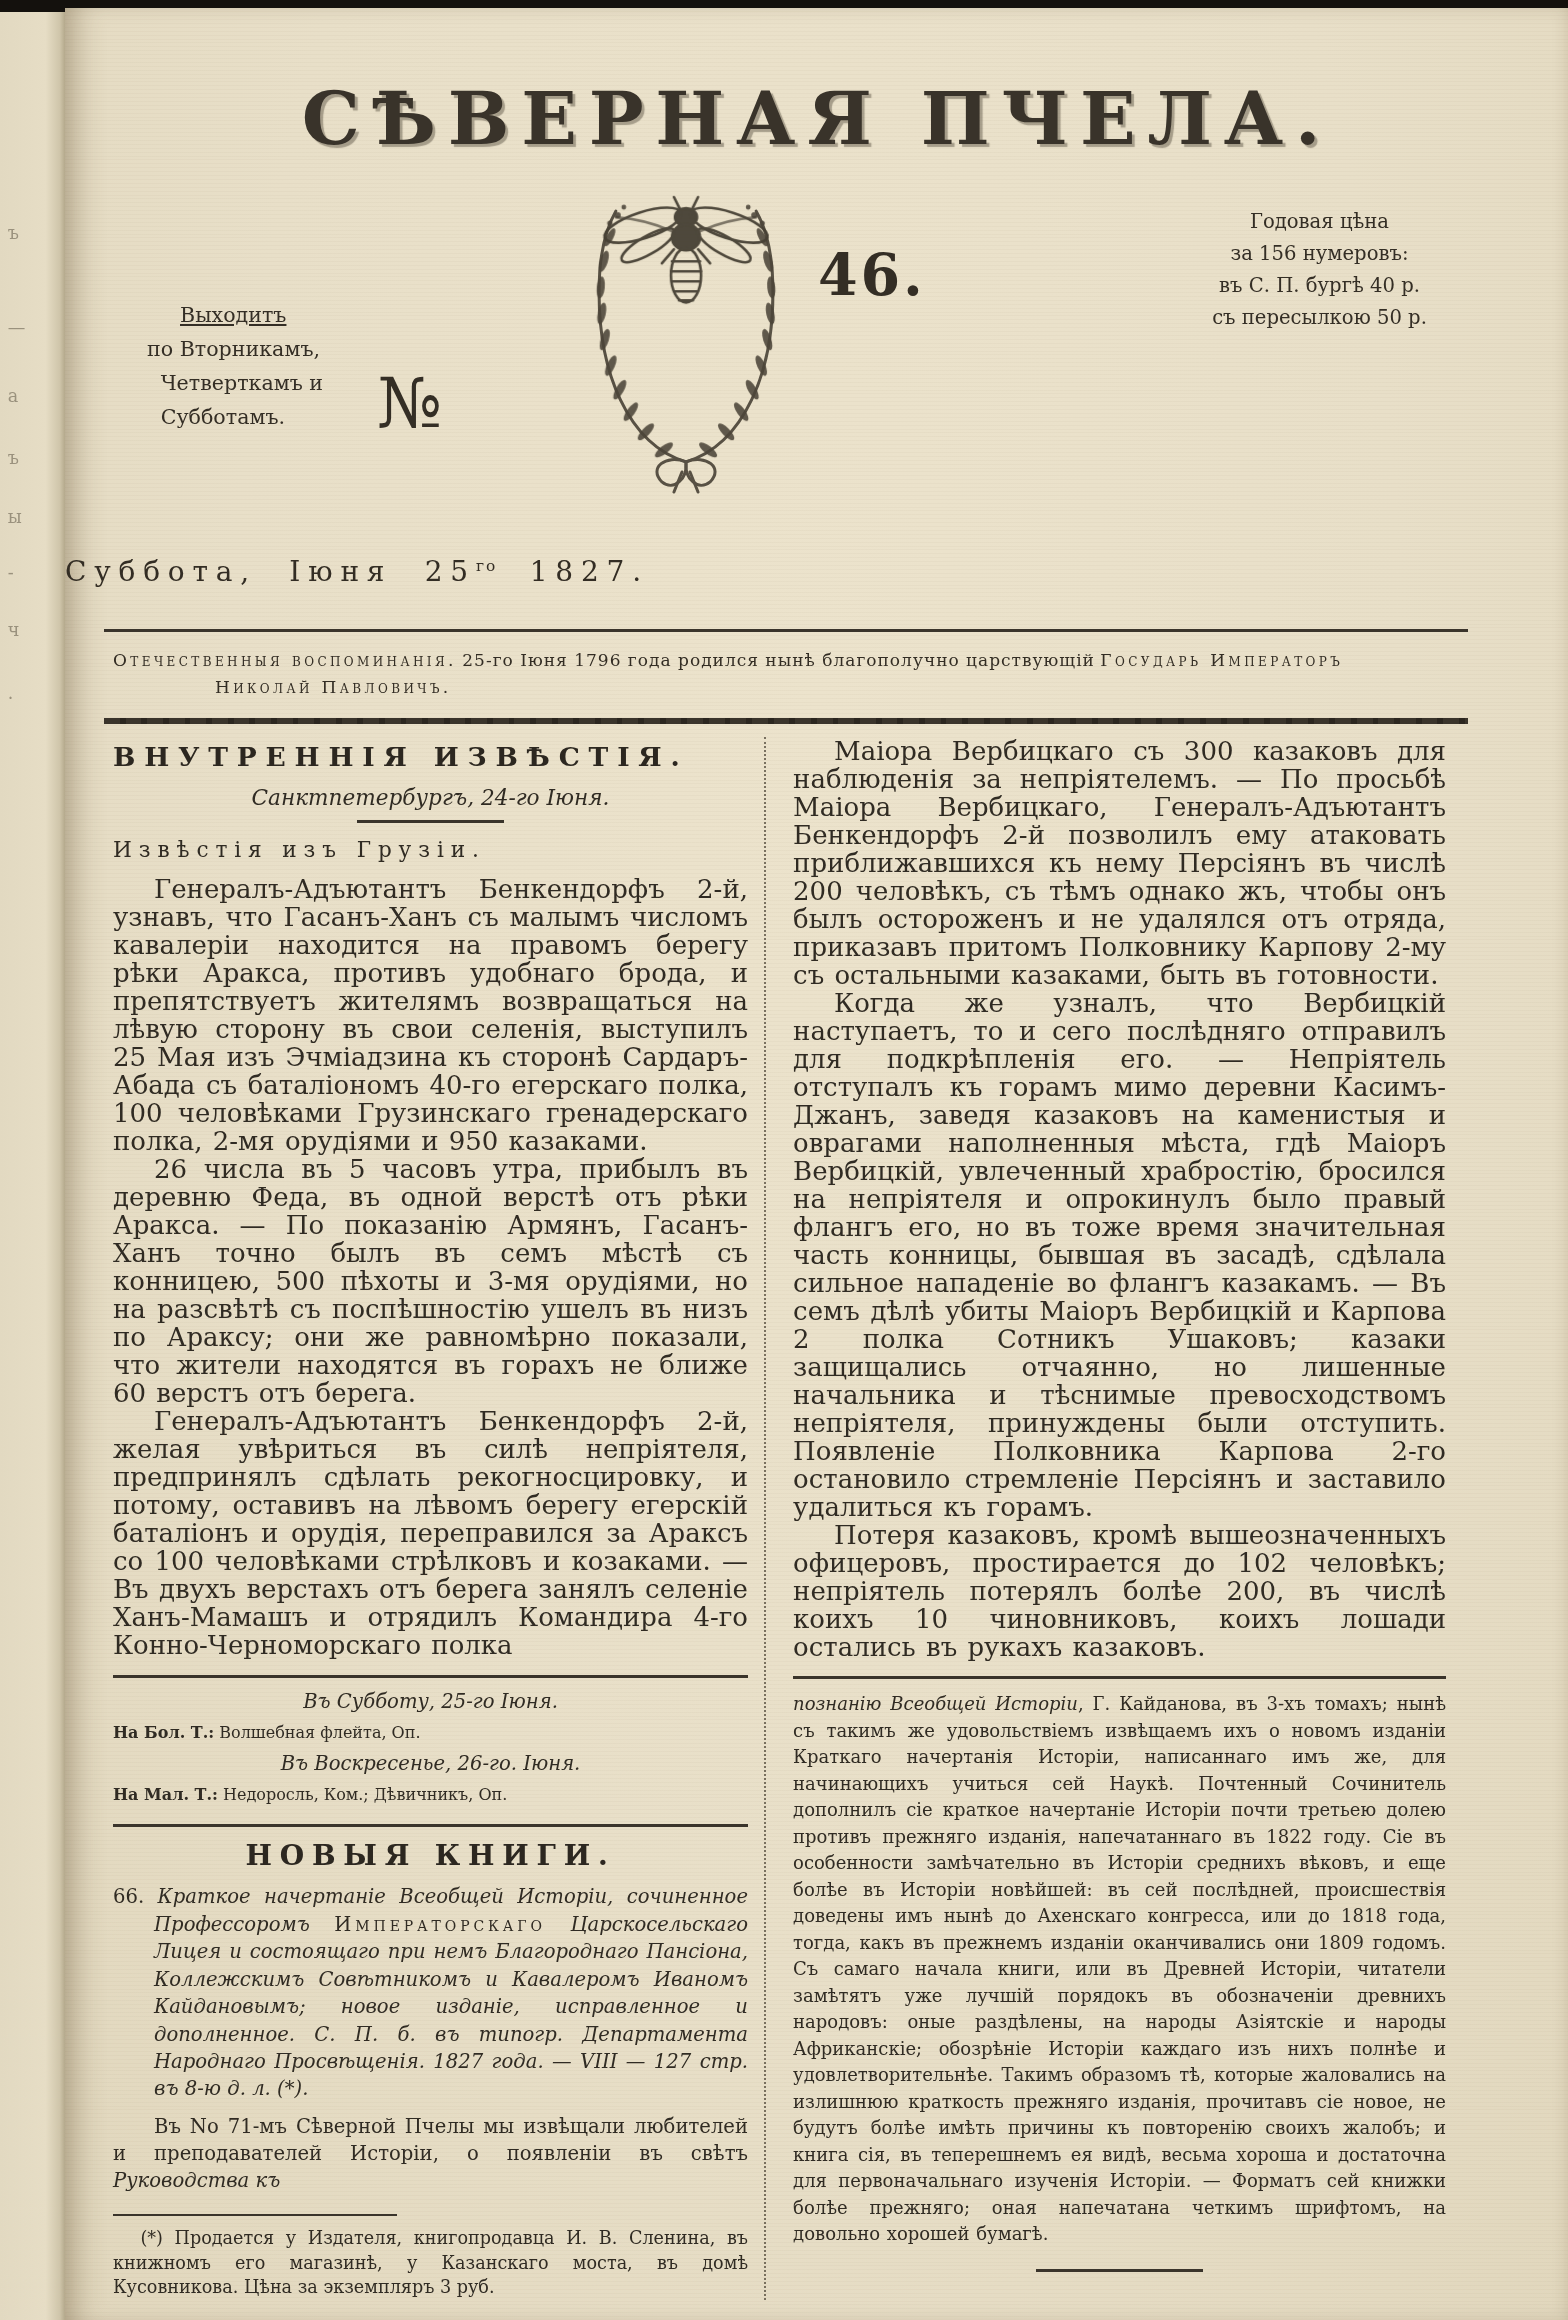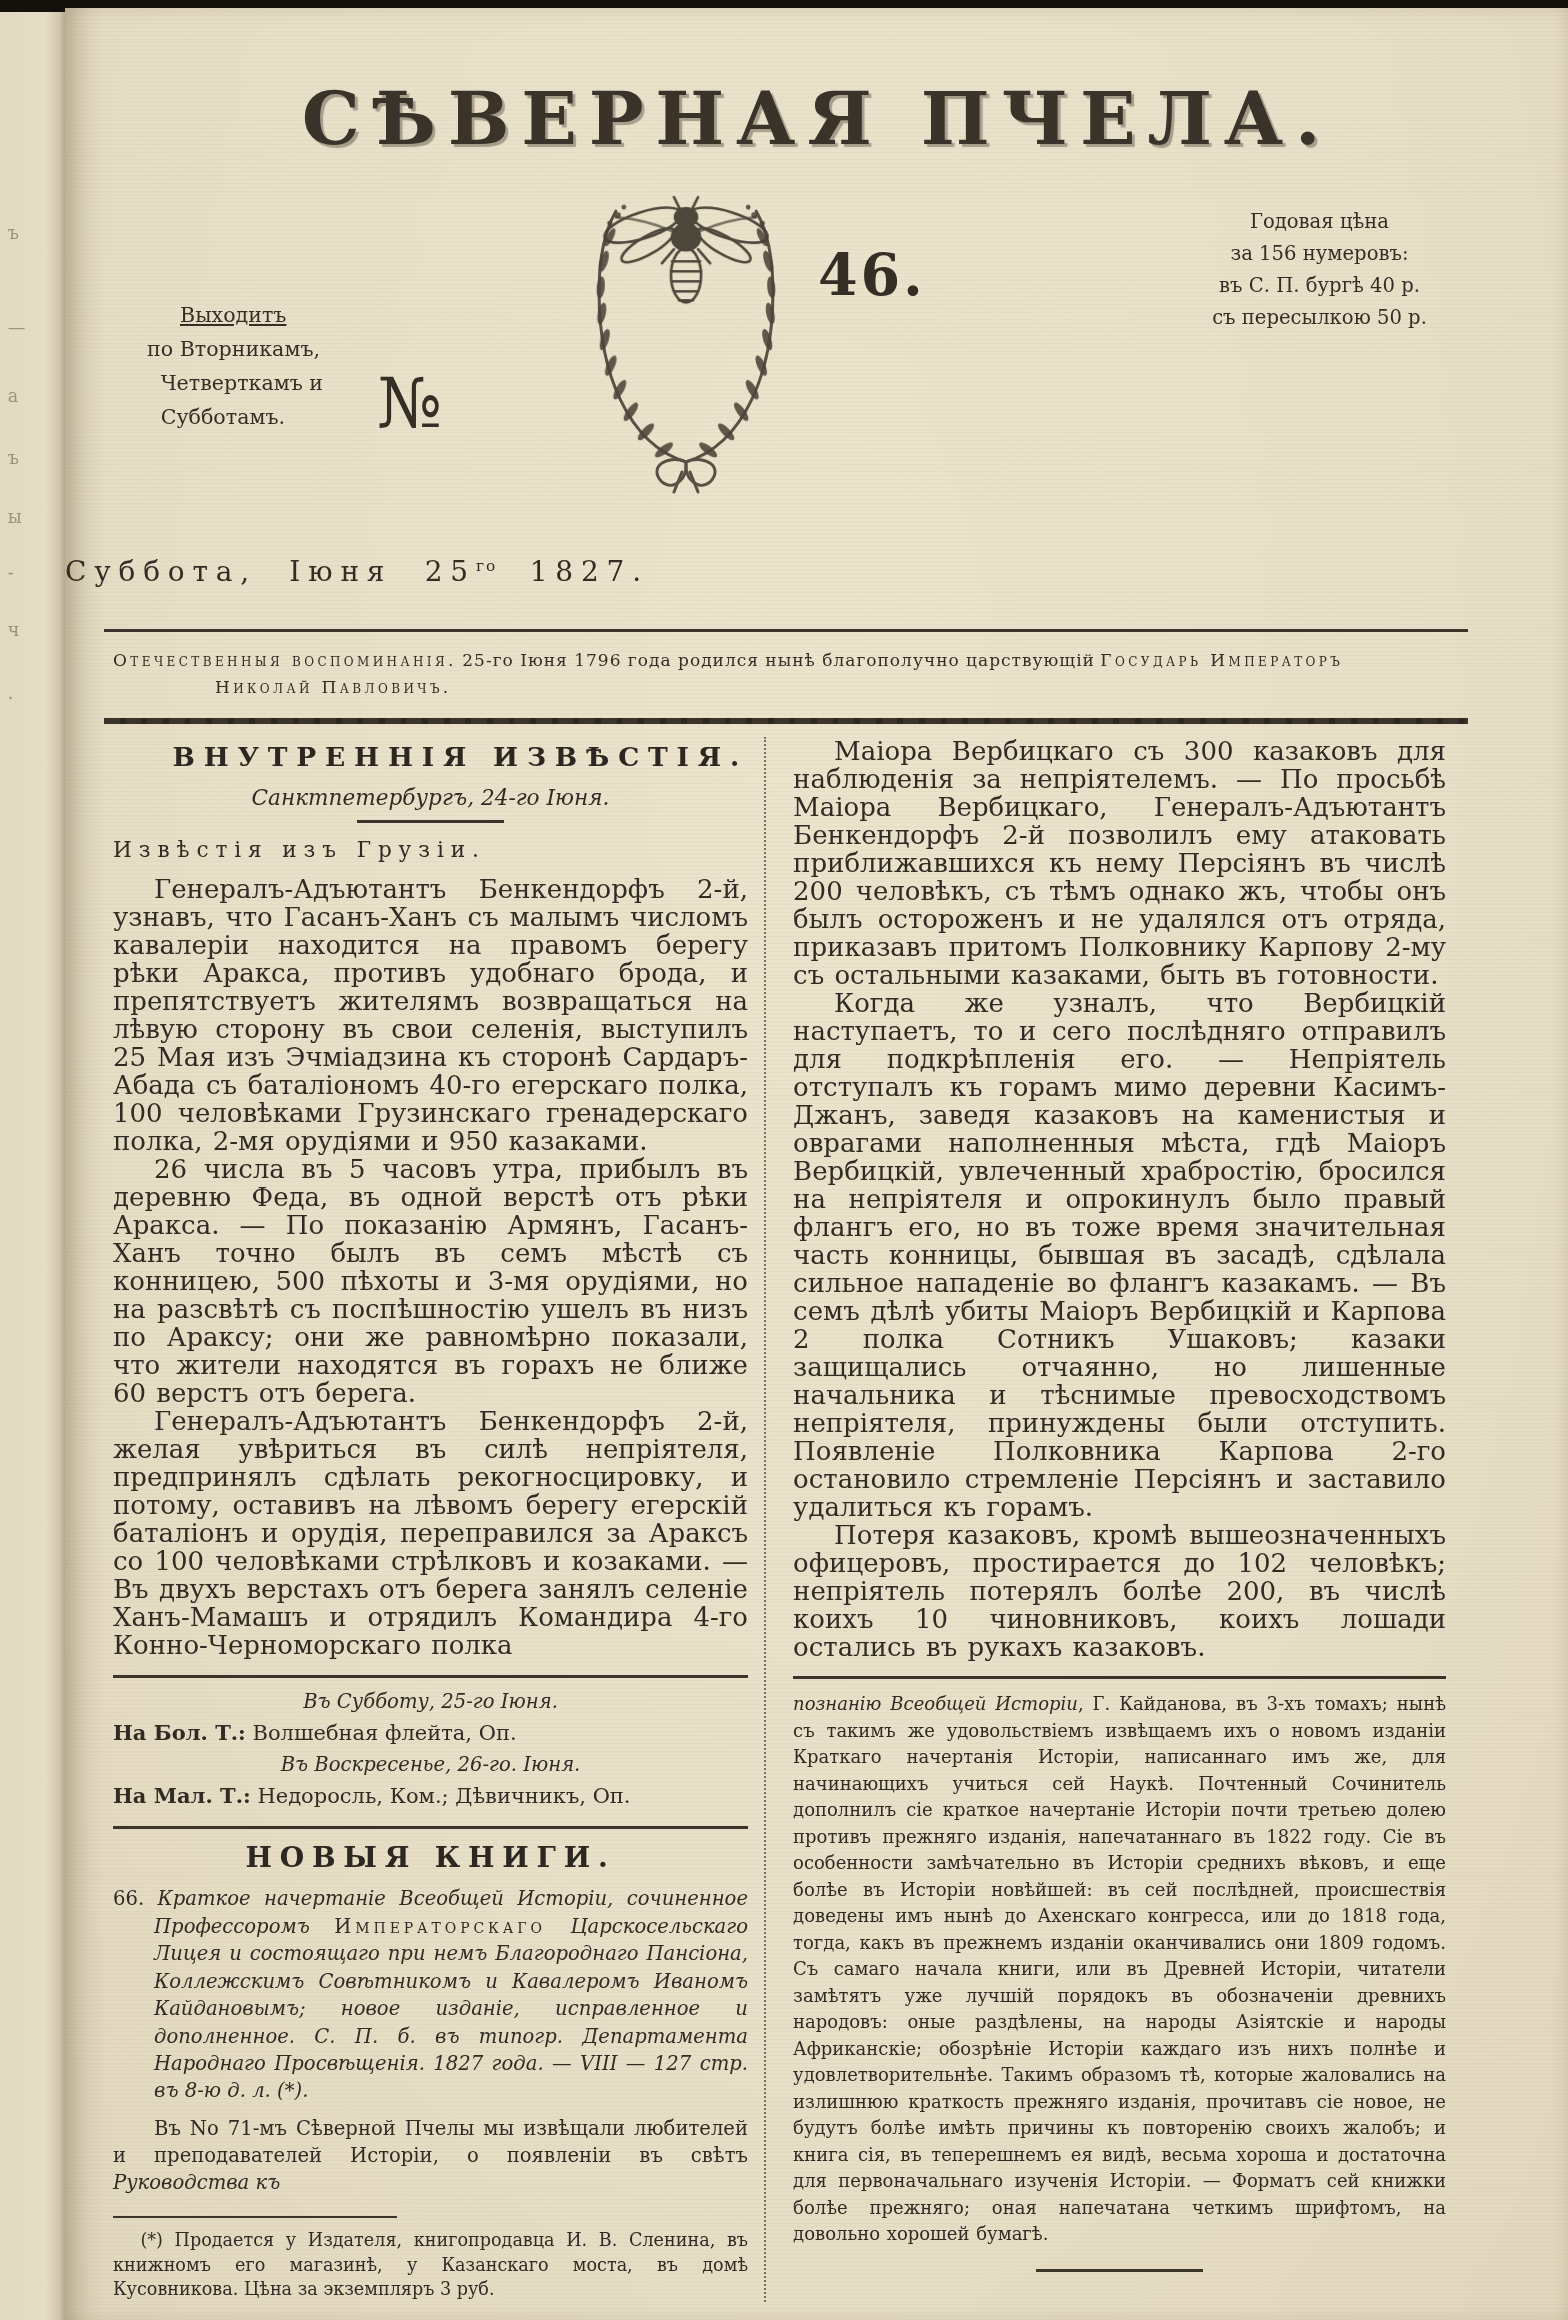--- a/index.html
+++ b/index.html
@@ -49,28 +49,28 @@
   .m-anniv .line2{padding-left:102px;}
   .rule-2{
     position:absolute;top:710px;left:39px;width:1364px;height:5.9px;
     background:repeating-linear-gradient(90deg,#3a342b 0 15.7px,#2b261f 15.7px 21.6px);
   }
   
   .columns{position:absolute;top:729px;left:48px;width:1333px;display:flex;align-items:stretch;}
   .col-left{width:635px;}
   .col-div{width:0;border-left:2.9px dotted rgba(72,64,50,.7);margin-left:15.7px;}
   .col-right{flex:1;padding-left:27.4px;}
-  .h-major{text-align:right;font-size:26.5px;font-weight:bold;letter-spacing:8.8px;margin:3.9px 0 13.7px;color:#2c2720;white-space:nowrap;}
+  .h-major{text-align:left;font-size:26.5px;font-weight:bold;letter-spacing:8.8px;margin:3.9px 0 13.7px;color:#2c2720;white-space:nowrap;}
   .h-dateline{text-align:center;font-style:italic;font-size:21.6px;margin:0 0 7.8px;}
   .rule-short{width:147px;height:2.9px;background:#3a342b;margin:9.8px auto 13.7px;}
   .h-sub{font-size:21.6px;letter-spacing:6.9px;margin:2px 0 13.7px;white-space:nowrap;}
   .para{font-size:26px;line-height:28px;text-align:justify;text-indent:41px;margin:0;word-spacing:2px;}
   .rule-col{height:2.9px;background:#3a342b;margin:15.7px 0 11.8px;}
   .spect-date{text-align:center;font-style:italic;font-size:19.6px;margin:5.9px 0 5.9px;}
-  .spect-line{font-size:21px;line-height:27.4px;margin:2px 0;}
+  .spect-line{font-size:16px;line-height:27.4px;margin:2px 0;}
   .lead{font-weight:bold;}
   .h-books{text-align:center;font-size:28px;font-weight:bold;letter-spacing:7.8px;margin:11.8px 0 11.8px;color:#2c2720;}
   .book-item{font-size:19.6px;line-height:27.4px;font-style:italic;text-align:justify;padding-left:41px;text-indent:-41px;margin:0;}
   .book-item .num{font-style:normal;}
   .caps-sc{font-style:normal;font-variant:small-caps;letter-spacing:3.9px;}
   .book-para{font-size:19.6px;line-height:27.4px;text-indent:41px;text-align:justify;margin:9.8px 0 0;}
   .italic{font-style:italic;}
   .footnote-rule{width:284px;height:2px;background:#3a342b;margin:19.6px 0 9.8px;}
   .footnote{font-size:17.6px;line-height:24.5px;text-align:justify;text-indent:27.4px;margin:0;}
   .cont{font-size:18px;line-height:26.5px;text-align:justify;margin:0;word-spacing:1px;}

